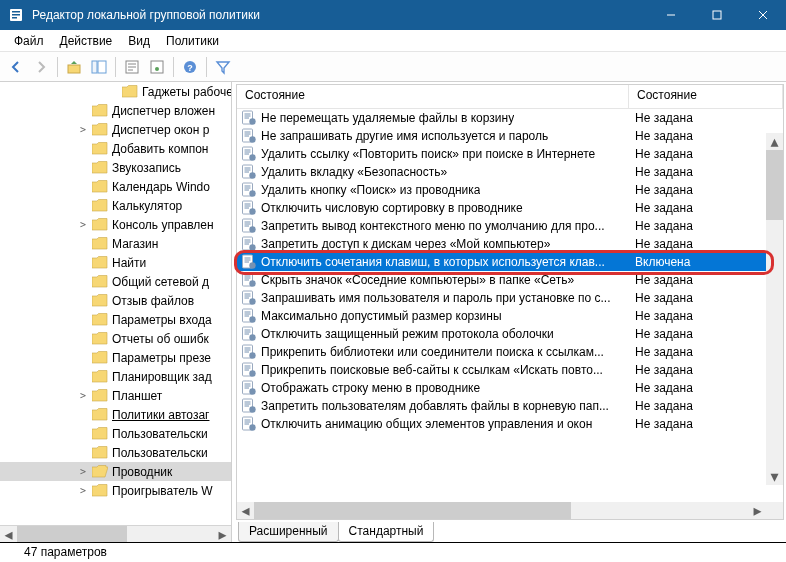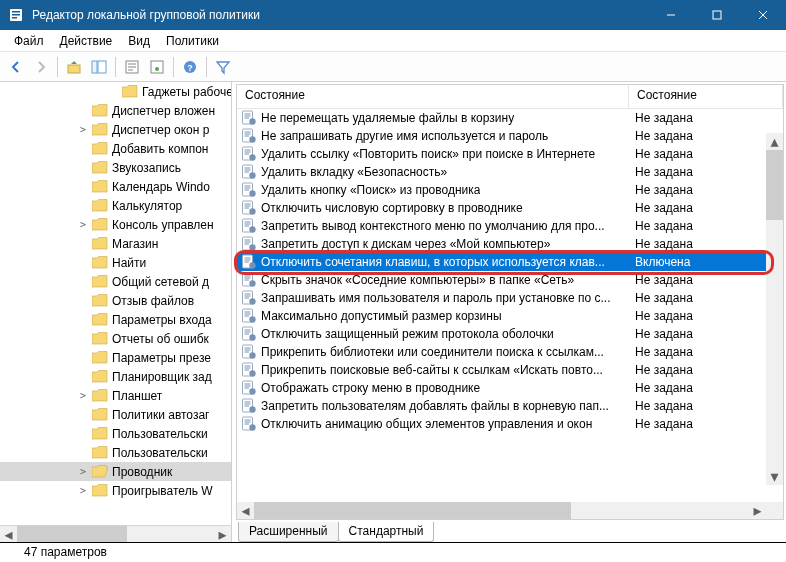--- a/index.html
+++ b/index.html
@@ -285,21 +285,21 @@
             </svg></span>
           <span>Планировщик зад</span>
         </div>
         <div class="tree-row" style="padding-left: 76px;">
           <span class="exp">&gt;</span>
           <span class="fld"><svg class="fld-svg" width="16" height="13" viewBox="0 0 16 13">
               <path class="f1" d="M0 2 L5 2 L6.5 0.5 L15 0.5 L15 12 L0 12 Z"></path>
             </svg></span>
           <span>Планшет</span>
         </div>
-        <div class="tree-row" style="padding-left: 76px;">
+        <div class="tree-row" style="padding-left: 76px; text-decoration: underline;">
           <span class="exp"></span>
           <span class="fld"><svg class="fld-svg" width="16" height="13" viewBox="0 0 16 13">
               <path class="f1" d="M0 2 L5 2 L6.5 0.5 L15 0.5 L15 12 L0 12 Z"></path>
             </svg></span>
           <span>Политики автозаг</span>
         </div>
         <div class="tree-row" style="padding-left: 76px;">
           <span class="exp"></span>
           <span class="fld"><svg class="fld-svg" width="16" height="13" viewBox="0 0 16 13">
               <path class="f1" d="M0 2 L5 2 L6.5 0.5 L15 0.5 L15 12 L0 12 Z"></path>

